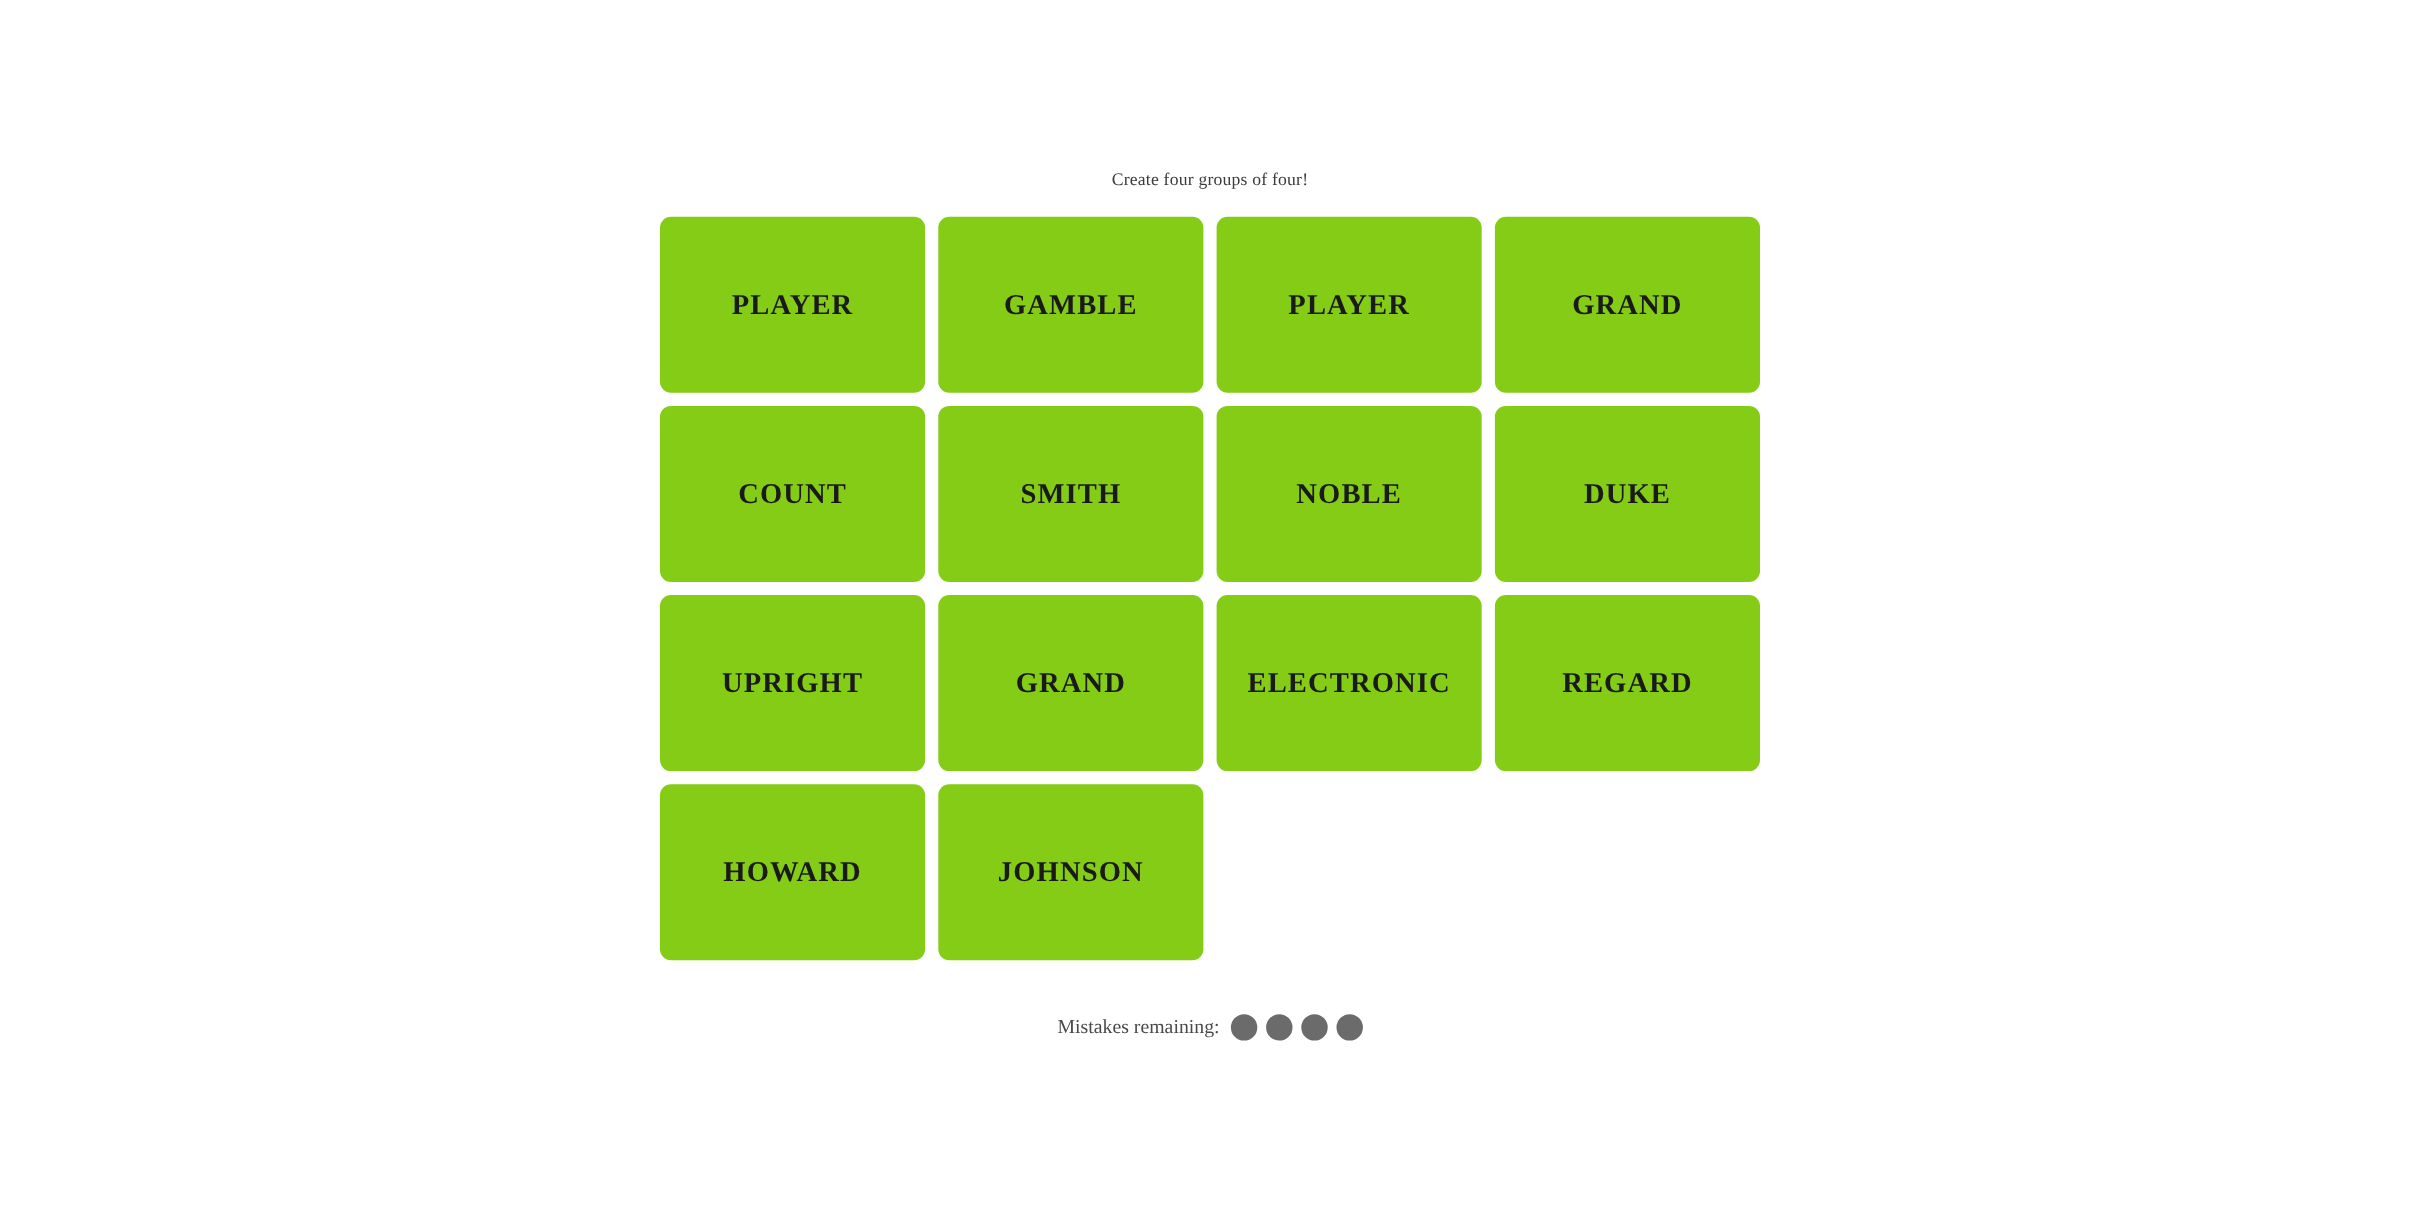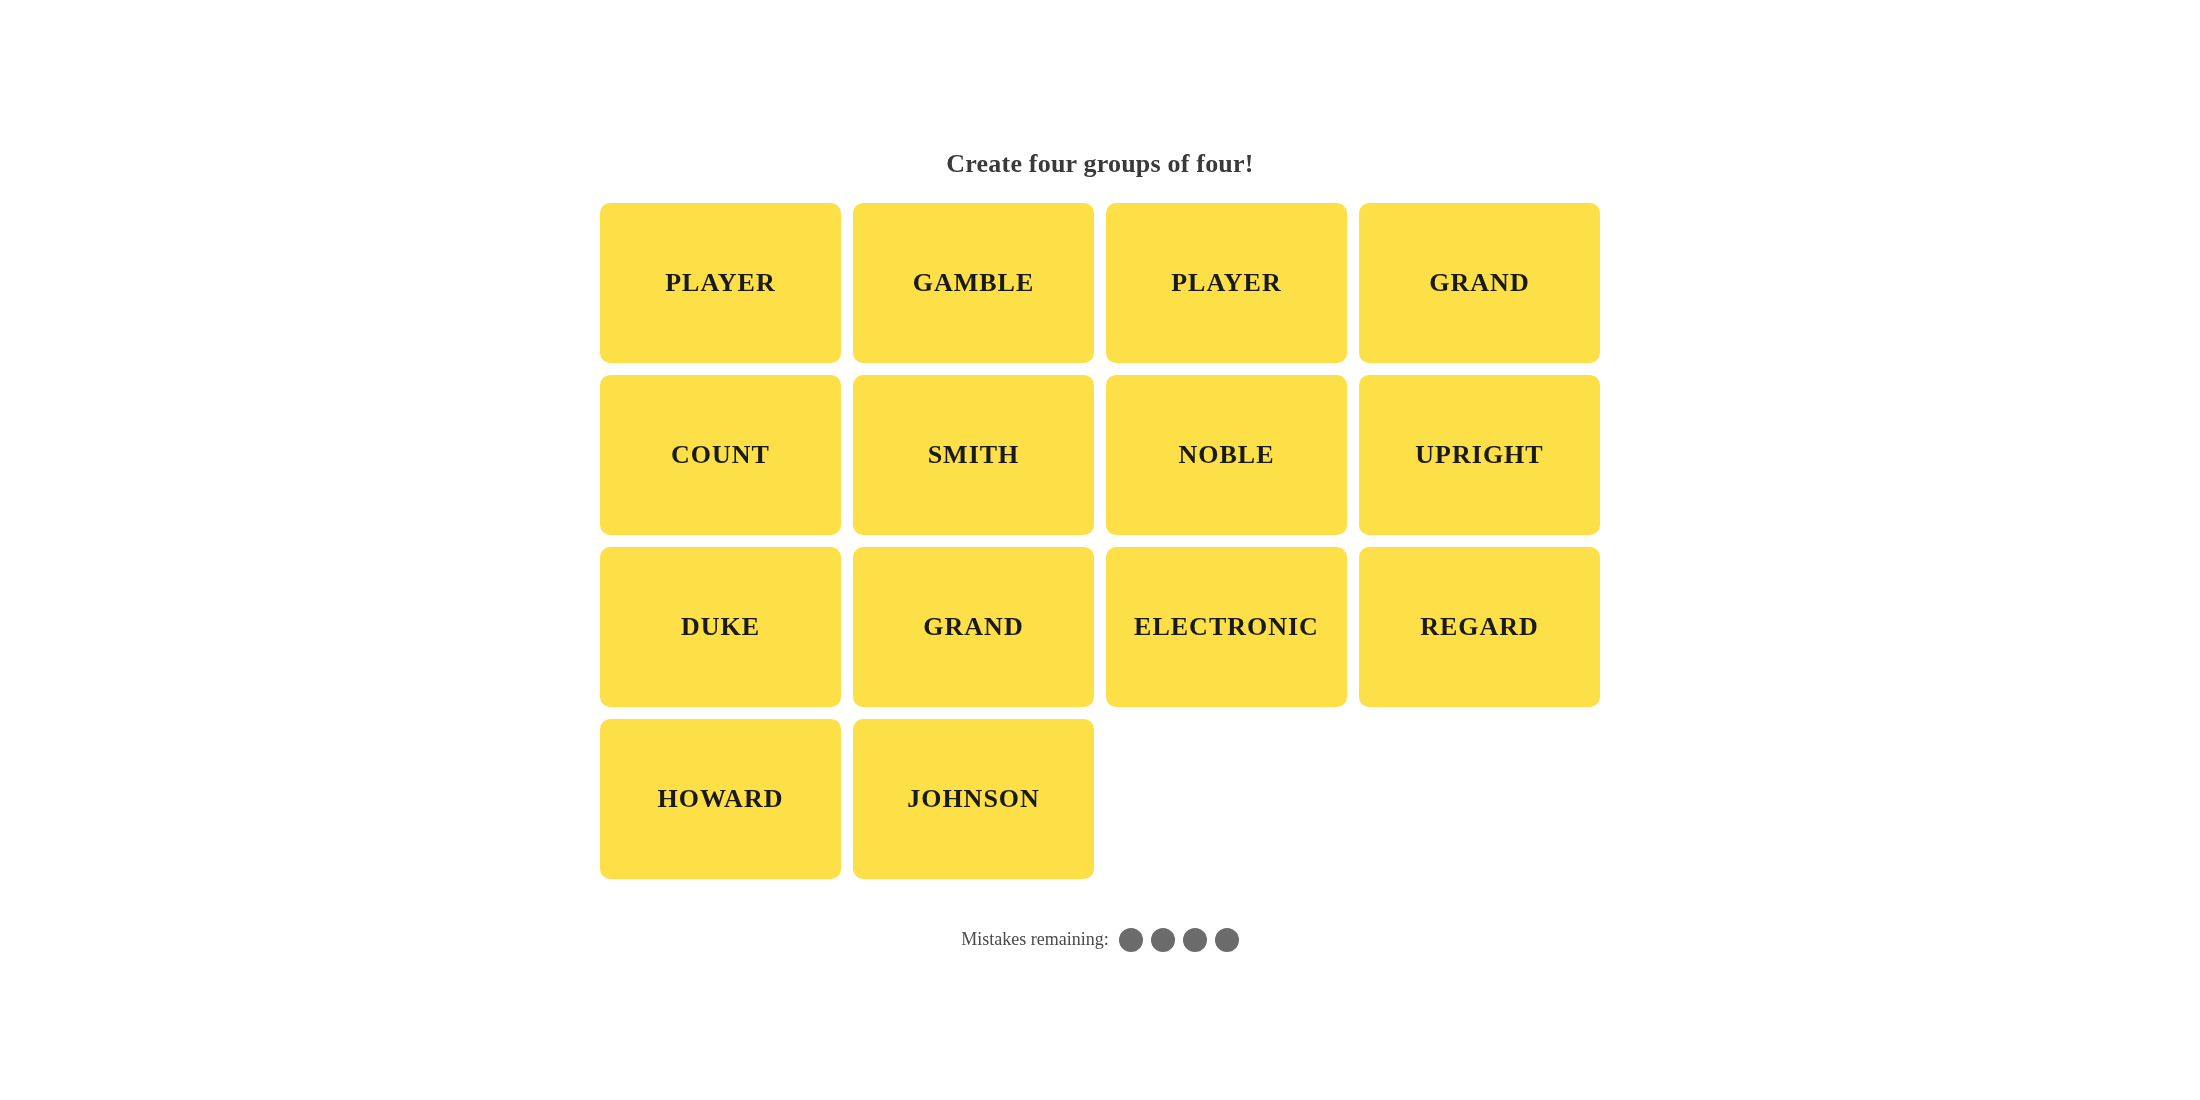--- a/index.html
+++ b/index.html
@@ -21,35 +21,35 @@
 
     .game-container {
       display: flex;
       flex-direction: column;
       align-items: center;
       gap: 24px;
       width: 1000px;
     }
 
     .subtitle {
-      font-size: 26px;
+      font-size: 16px;
       color: #3a3a3a;
-      font-weight: 700;
+      font-weight: 400;
       letter-spacing: 0.2px;
     }
 
     .grid {
       display: grid;
       grid-template-columns: repeat(4, 1fr);
       gap: 12px;
       width: 100%;
     }
 
     .tile {
-      background-color: #fde047;
+      background-color: #84cc16;
       border-radius: 10px;
       display: flex;
       align-items: center;
       justify-content: center;
       height: 160px;
       cursor: pointer;
       transition: background-color 0.15s;
       user-select: none;
     }
 
@@ -104,24 +104,24 @@
       <div class="tile">
         <span class="tile-label">COUNT</span>
       </div>
       <div class="tile">
         <span class="tile-label">SMITH</span>
       </div>
       <div class="tile">
         <span class="tile-label">NOBLE</span>
       </div>
       <div class="tile">
-        <span class="tile-label">UPRIGHT</span>
+        <span class="tile-label">DUKE</span>
       </div>
       <div class="tile">
-        <span class="tile-label">DUKE</span>
+        <span class="tile-label">UPRIGHT</span>
       </div>
       <div class="tile">
         <span class="tile-label">GRAND</span>
       </div>
       <div class="tile">
         <span class="tile-label">ELECTRONIC</span>
       </div>
       <div class="tile">
         <span class="tile-label">REGARD</span>
       </div>

